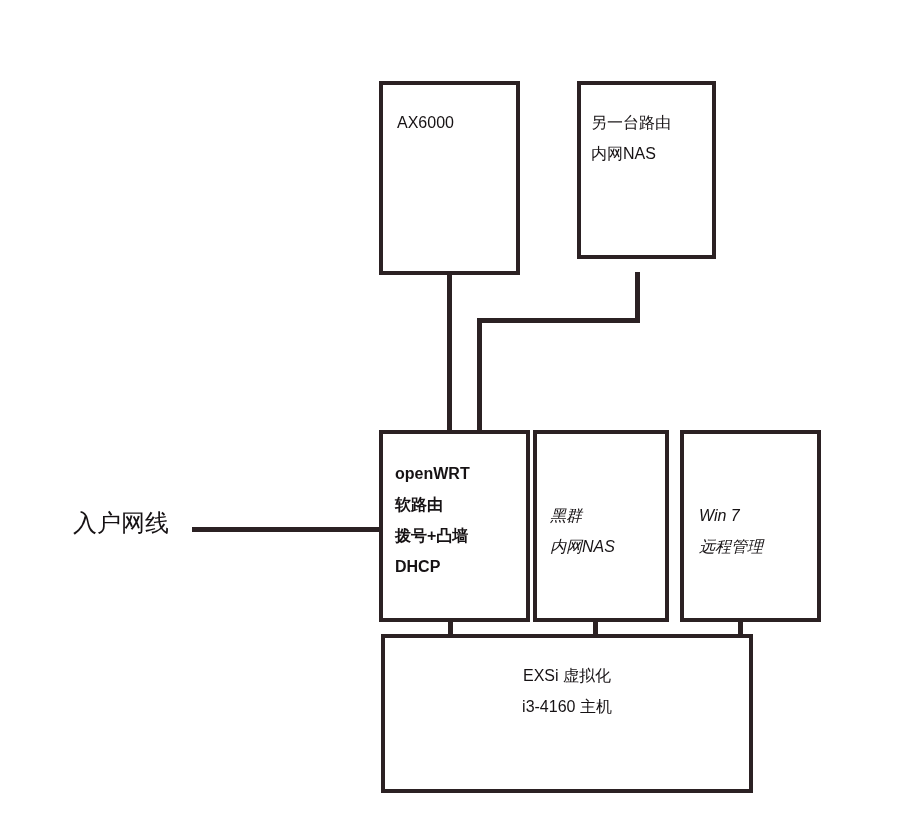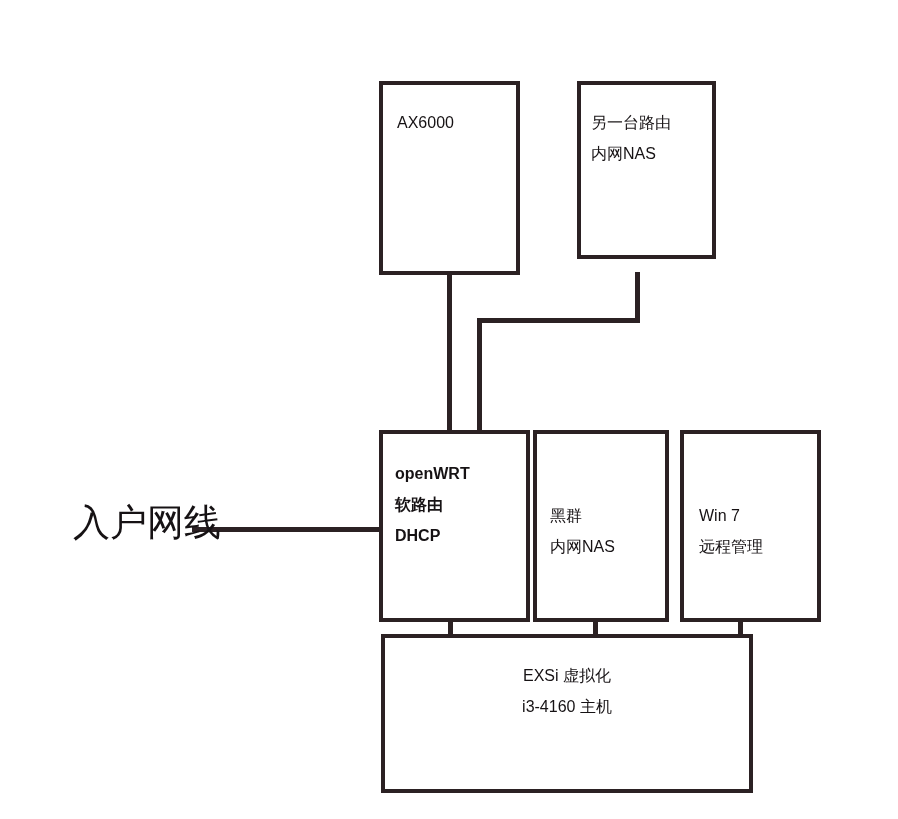--- a/index.html
+++ b/index.html
@@ -8,24 +8,24 @@
     position:relative; width:898px; height:819px; overflow:hidden;
     background:var(--bg); color:var(--text);
     font-family:"Liberation Sans","DejaVu Sans",sans-serif;
   }
   .node {
     position:absolute; box-sizing:border-box;
     border:4px solid var(--stroke); background:var(--bg); z-index:2;
   }
   .node .txt { font-size:16px; line-height:31px; white-space:nowrap; }
   .conn { position:absolute; background:var(--stroke); z-index:1; }
-  .label { position:absolute; font-size:37px; line-height:32px; z-index:2; white-space:nowrap;text-align:center; }
+  .label { position:absolute; font-size:24px; line-height:32px; z-index:2; white-space:nowrap;text-align:center; }
   .pad-top-a { padding:22px 0 0 14px; }          
   .pad-openwrt { padding:24px 0 0 12px; }
-  .pad-mid { padding:66px 0 0 13px; }            
+  .pad-mid { padding:66px 0 0 13px;font-style:italic; }            
   .exsi-txt { text-align:center; padding-top:22px; font-size:34px; line-height:41px; }
 </style>
 </head>
 <body>
 
 <div id="canvas">
 
   <div class="conn" style="left:447px; top:272px; width:5px; height:160px;"></div>
   <div class="conn" style="left:635px; top:272px; width:5px; height:51px;"></div>
   <div class="conn" style="left:477px; top:318px; width:163px; height:5px;"></div>
@@ -47,20 +47,21 @@
     <div class="txt pad-top-a" style="padding-left:10px;">
       <div>另一台路由</div>
       <div>内网NAS</div>
     </div>
   </div>
 
   <div class="node" style="left:379px; top:430px; width:151px; height:192px;font-weight:bold;">
     <div class="txt pad-openwrt">
       <div>openWRT</div>
       <div>软路由</div>
+      <div>拨号+凸墙</div>
       <div>DHCP</div>
     </div>
   </div>
 
   <div class="node" style="left:533px; top:430px; width:136px; height:192px;">
     <div class="txt pad-mid">
       <div>黑群</div>
       <div>内网NAS</div>
     </div>
   </div>

